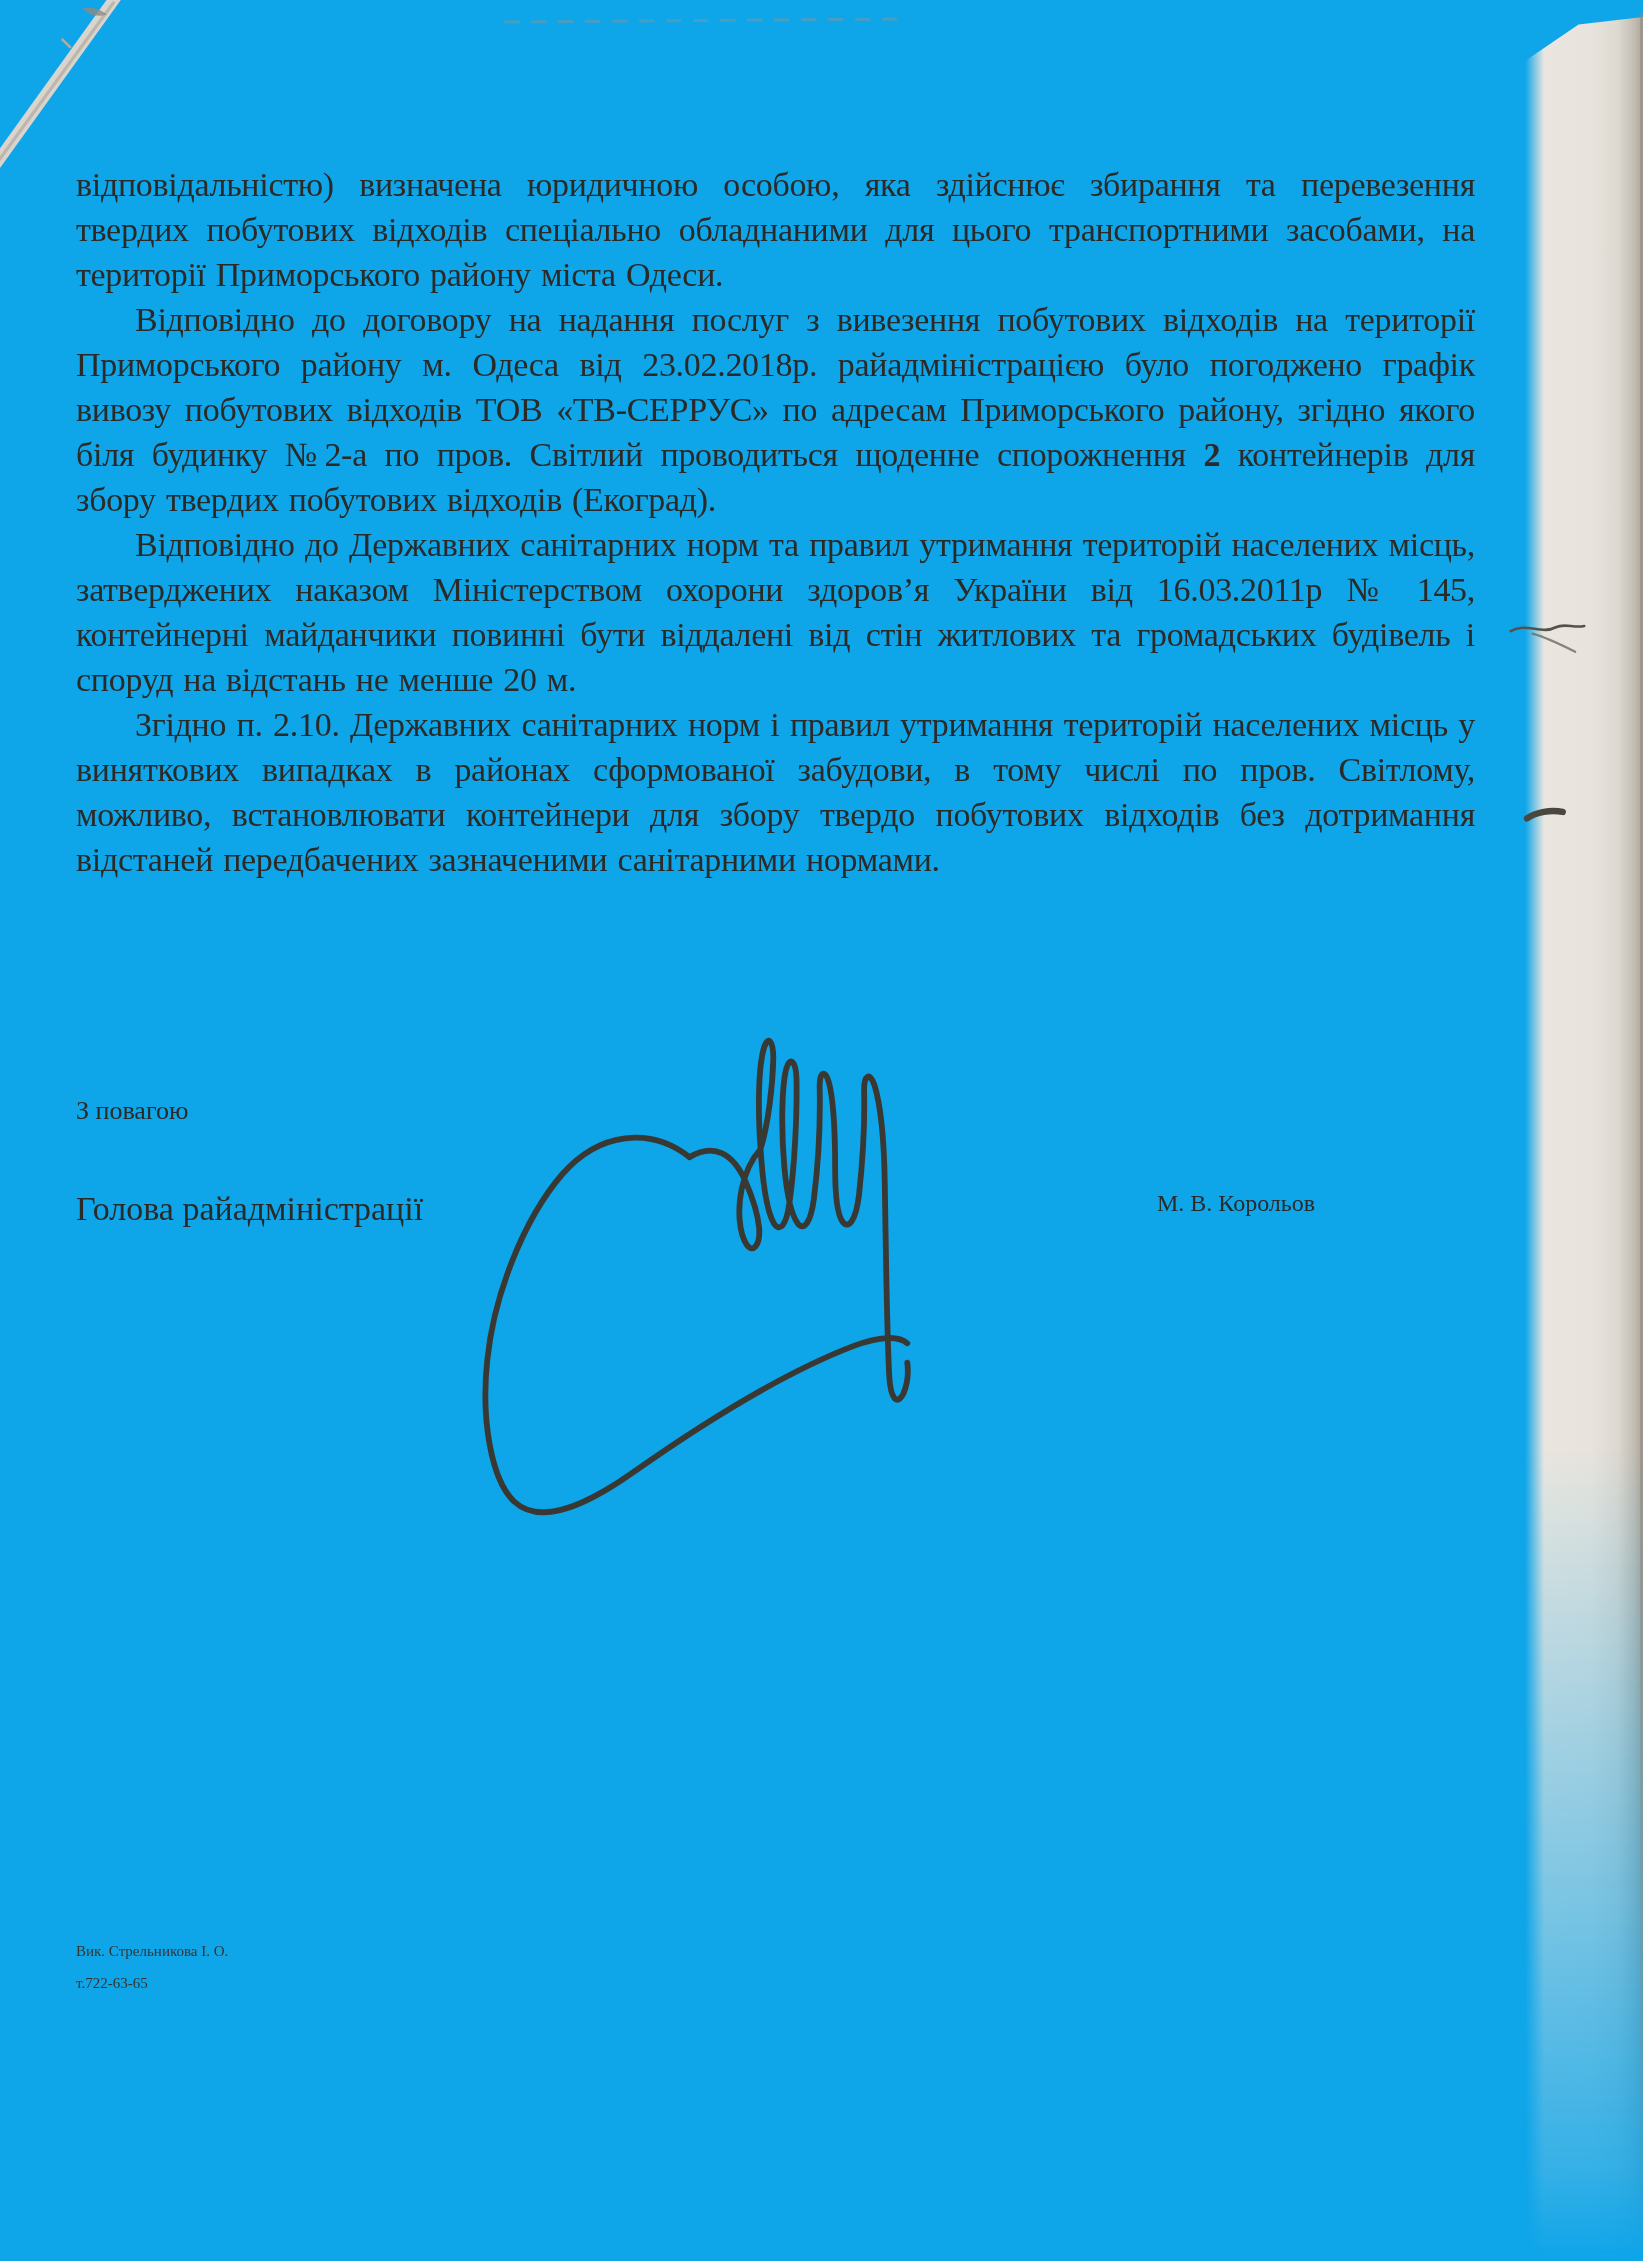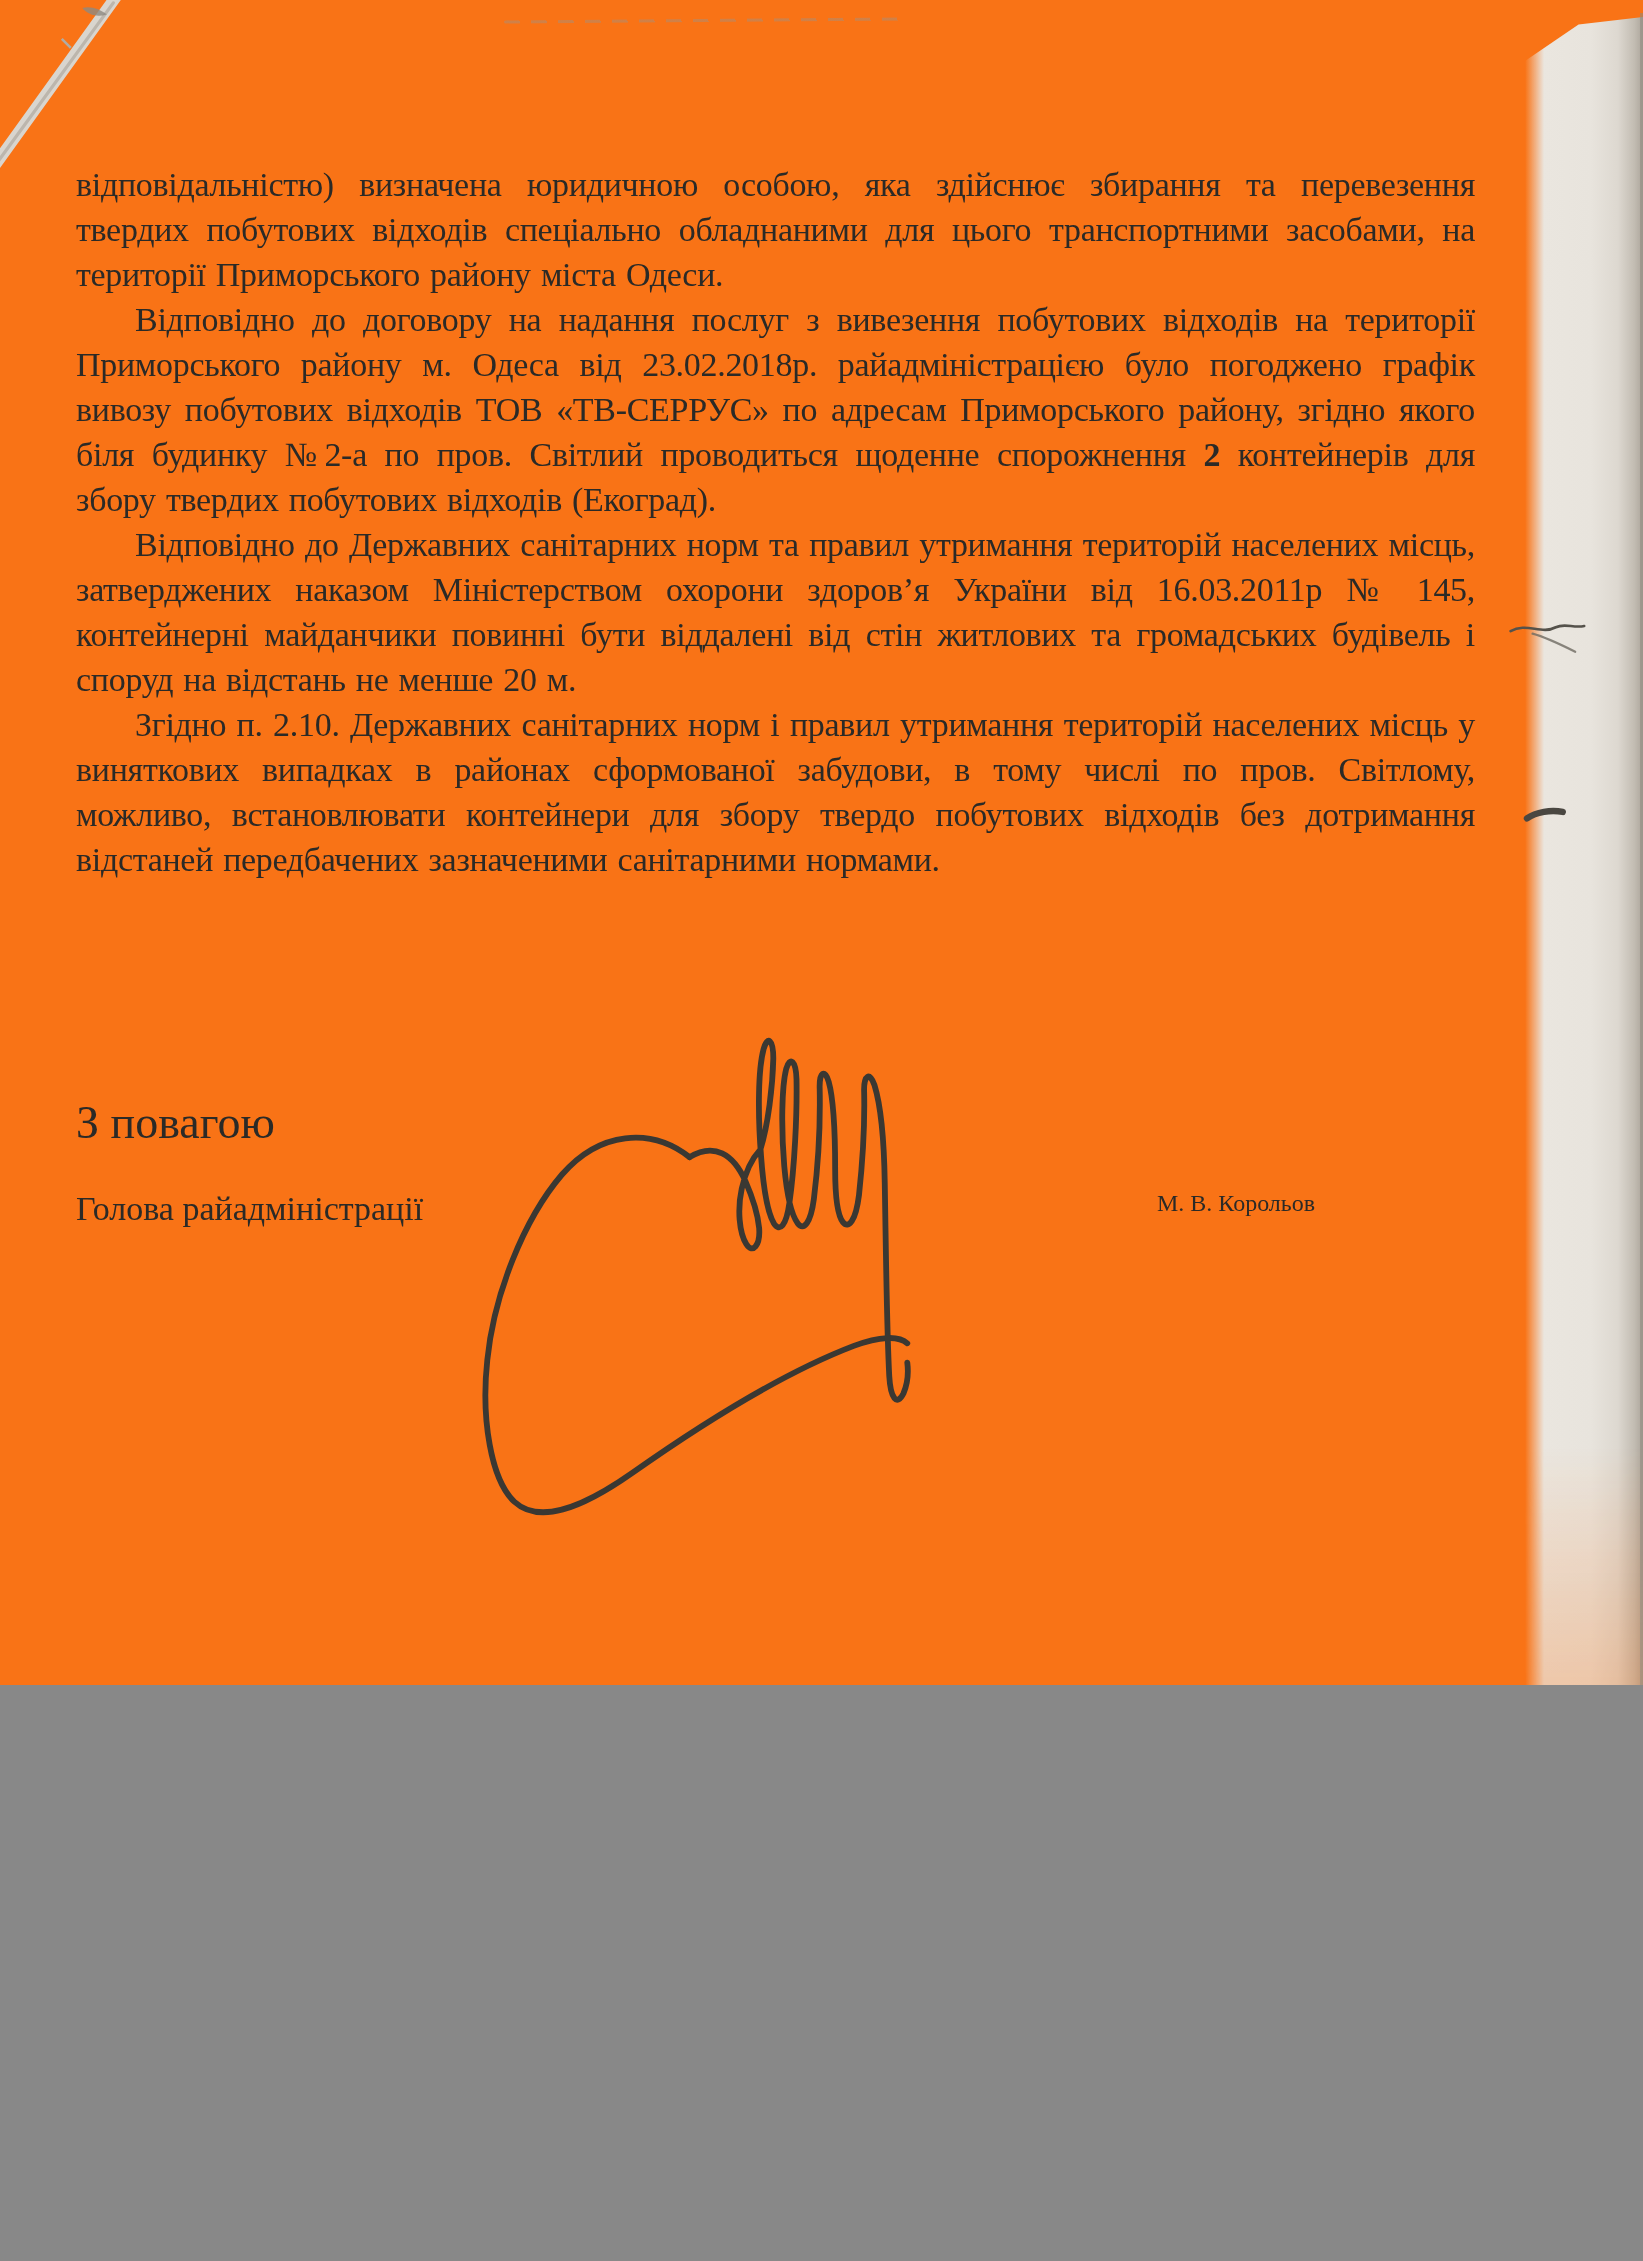--- a/index.html
+++ b/index.html
@@ -1,19 +1,19 @@
 <!DOCTYPE html>
 <html style="font-size:10.3px"><head>
 <meta charset="utf-8">
 <style>
   html,body{margin:0;padding:0;background:#888;}
   .page{
     position:relative;
-    width:1644px;height:1685px;
-    background:#f97316;
+    width:1644px;height:2261px;
+    background:#0ea5e9;
     overflow:hidden;
     font-family:"Liberation Serif", serif;
     color:#2b2a27;
   }
   
   .scan-band{
     position:absolute;top:0;right:0;width:119px;height:2261px;
     background:linear-gradient(to right,
       rgba(234,230,223,0) 0%, #eae6df 16%, #e8e4dd 55%,
       #ddd8d0 78%, #c2bcb2 92%, #a9a298 100%);
@@ -37,21 +37,21 @@
   .artifact{position:absolute;}
   
   .text-block{
     position:absolute;left:76px;top:162px;width:1399px;
     font-size:34px;line-height:45px;letter-spacing:-0.3px;word-spacing:1.9px;
     text-align:justify;
   }
   .text-block p{margin:0;text-indent:59px;}
   .text-block p.no-indent{text-indent:0;}
   .text-block b{font-weight:bold;}
-  .salutation{position:absolute;left:76px;top:1096px;font-size:46px;}
+  .salutation{position:absolute;left:76px;top:1096px;font-size:26px;}
   .signer-title{position:absolute;left:76px;top:1190px;font-size:34px;text-align:center;}
   .signer-name{position:absolute;left:1157px;top:1190px;font-size:24px;}
   .signature-svg{position:absolute;left:477px;top:1025px;}
   .footer-block{position:absolute;left:76px;top:1935px;font-size:15px;line-height:32px;color:#37342f;}
   .footer-block div{white-space:nowrap;}
 </style>
 </head>
 <body>
 
 <div class="page">

